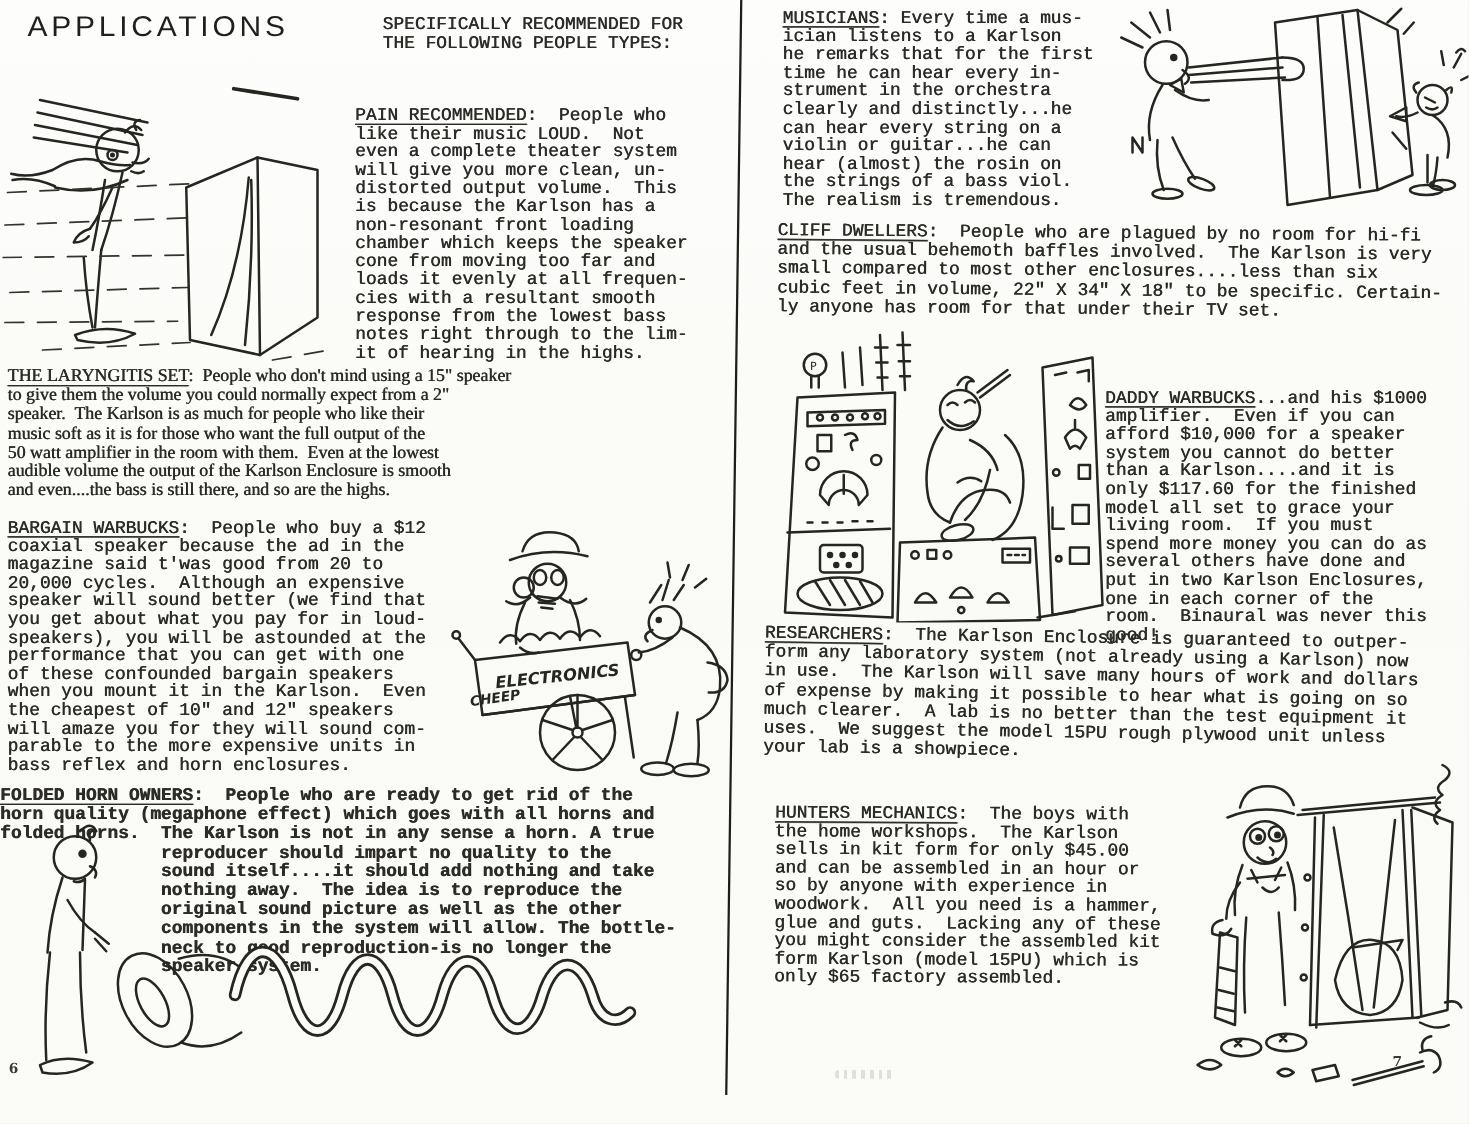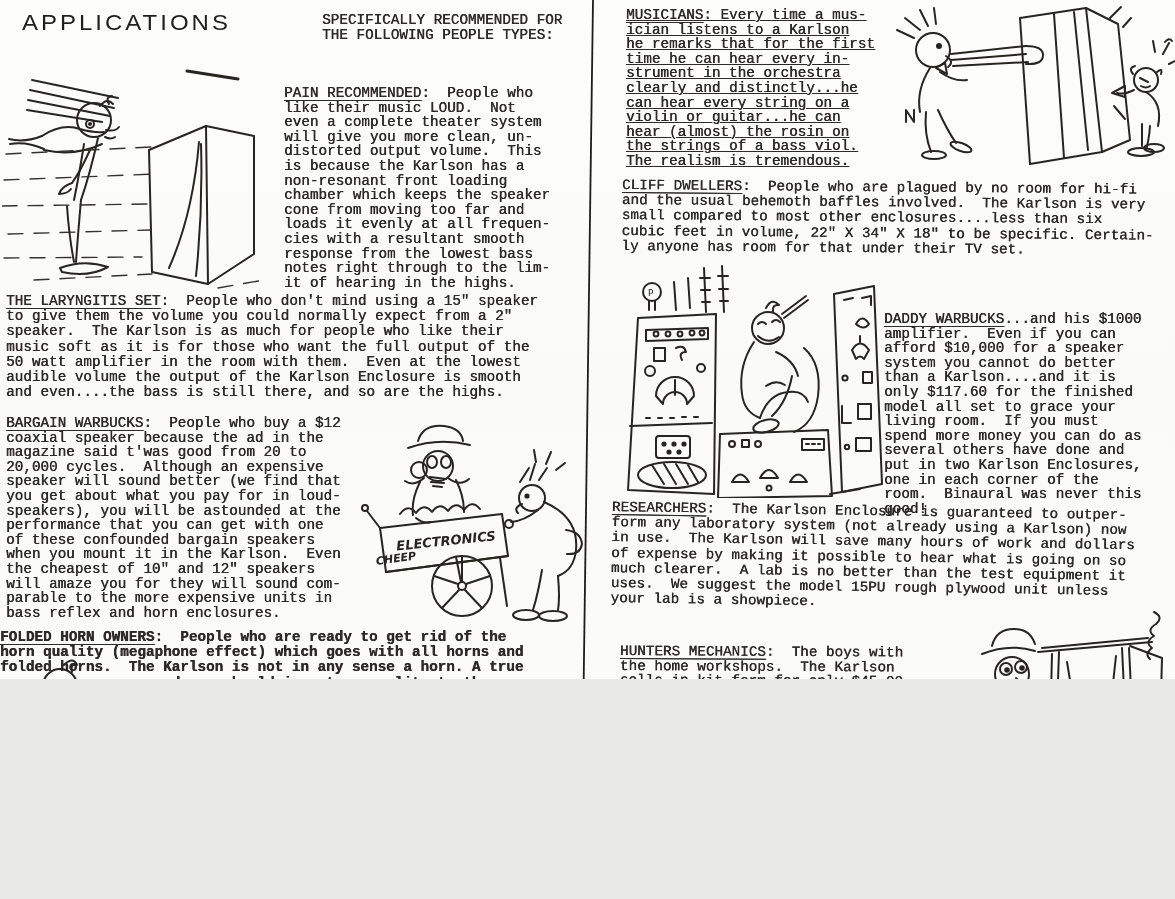--- a/index.html
+++ b/index.html
@@ -1,17 +1,17 @@
 <!DOCTYPE html>
 <html><head>
 <meta charset="utf-8">
 <style>
   html,body{margin:0;padding:0;background:#e9e9e6;}
   .sheet{
-    position:relative;width:1175px;height:679px;overflow:hidden;
+    position:relative;width:1175px;height:899px;overflow:hidden;
     background:linear-gradient(180deg,#fdfdfb 0%,#fafaf7 55%,#fbfbf8 100%);
     font-family:"Liberation Mono",monospace;color:#2b2a26;
   }
   .para{
     position:absolute;white-space:pre;
     font-family:"Liberation Mono",monospace;
     font-size:14.3px;line-height:15.2px;
     color:#2c2b27;text-shadow:0.4px 0 currentColor;
   }
   .narrow{line-height:14.6px;}
@@ -36,21 +36,21 @@
   }
   .divider{position:absolute;left:0;top:0;pointer-events:none;}
 </style>
 </head>
 <body>
 
 <div class="sheet">
 
   <div class="apps-title">APPLICATIONS</div>
 
-  <div class="para" style="left:322px;top:13px;">SPECIFICALLY RECOMMENDED FOR
+  <div class="para" style="left:306px;top:13px;">SPECIFICALLY RECOMMENDED FOR
 THE FOLLOWING PEOPLE TYPES:</div>
 
   <div class="illo" style="left:2px;top:58px;">
     <svg width="300" height="235" viewBox="0 0 300 235">
       <g class="ink">
         <path d="M30,22 L116,40"></path>
           <path d="M28,32 L112,50"></path>
           <path d="M26,42 L108,58"></path>
           <path d="M25,52 L100,64"></path>
         <path d="M185,13 L236,21" stroke-width="3"></path>
@@ -99,21 +99,21 @@
 is because the Karlson has a
 non-resonant front loading
 chamber which keeps the speaker
 cone from moving too far and
 loads it evenly at all frequen-
 cies with a resultant smooth
 response from the lowest bass
 notes right through to the lim-
 it of hearing in the highs.</span></div>
 
-  <div class="para" style="left:6px;top:294px;"><span class="sec-h">THE LARYNGITIS SET</span><span>:  People who don't mind using a 15" speaker
+  <div class="para" style="left:6px;top:294px;font-family:Liberation Serif, serif;"><span class="sec-h">THE LARYNGITIS SET</span><span>:  People who don't mind using a 15" speaker
 to give them the volume you could normally expect from a 2"
 speaker.  The Karlson is as much for people who like their
 music soft as it is for those who want the full output of the
 50 watt amplifier in the room with them.  Even at the lowest
 audible volume the output of the Karlson Enclosure is smooth
 and even....the bass is still there, and so are the highs.</span></div>
 
   <div class="para narrow" style="left:6px;top:416px;"><span class="sec-h">BARGAIN WARBUCKS</span><span>:  People who buy a $12
 coaxial speaker because the ad in the
 magazine said t'was good from 20 to
@@ -207,21 +207,21 @@
       <path d="M186,146 C196,100 220,100 232,146 C242,184 262,184 272,146 C282,108 302,108 312,146 C322,184 342,184 352,146 C362,110 382,110 392,146 C402,182 422,182 432,146 C442,114 462,114 472,146 C478,168 492,170 502,160" stroke="#fbfbf8" fill="none" stroke-width="5.5" stroke-linecap="round"></path>
     </svg>
   </div>
 
   <div class="pageno" style="left:7px;top:848px;">6</div>
 
   <svg class="divider" width="1175" height="899">
     <line x1="593" y1="0" x2="581" y2="876" stroke="#1d1d1a" stroke-width="1.8"></line>
   </svg>
 
-  <div class="para narrow" style="left:626px;top:8px;text-decoration:underline;"><span class="sec-h">MUSICIANS</span><span>: Every time a mus-
+  <div class="para narrow" style="left:626px;top:8px;"><span class="sec-h">MUSICIANS</span><span>: Every time a mus-
 ician listens to a Karlson
 he remarks that for the first
 time he can hear every in-
 strument in the orchestra
 clearly and distinctly...he
 can hear every string on a
 violin or guitar...he can
 hear (almost) the rosin on
 the strings of a bass viol.
 The realism is tremendous.</span></div>

